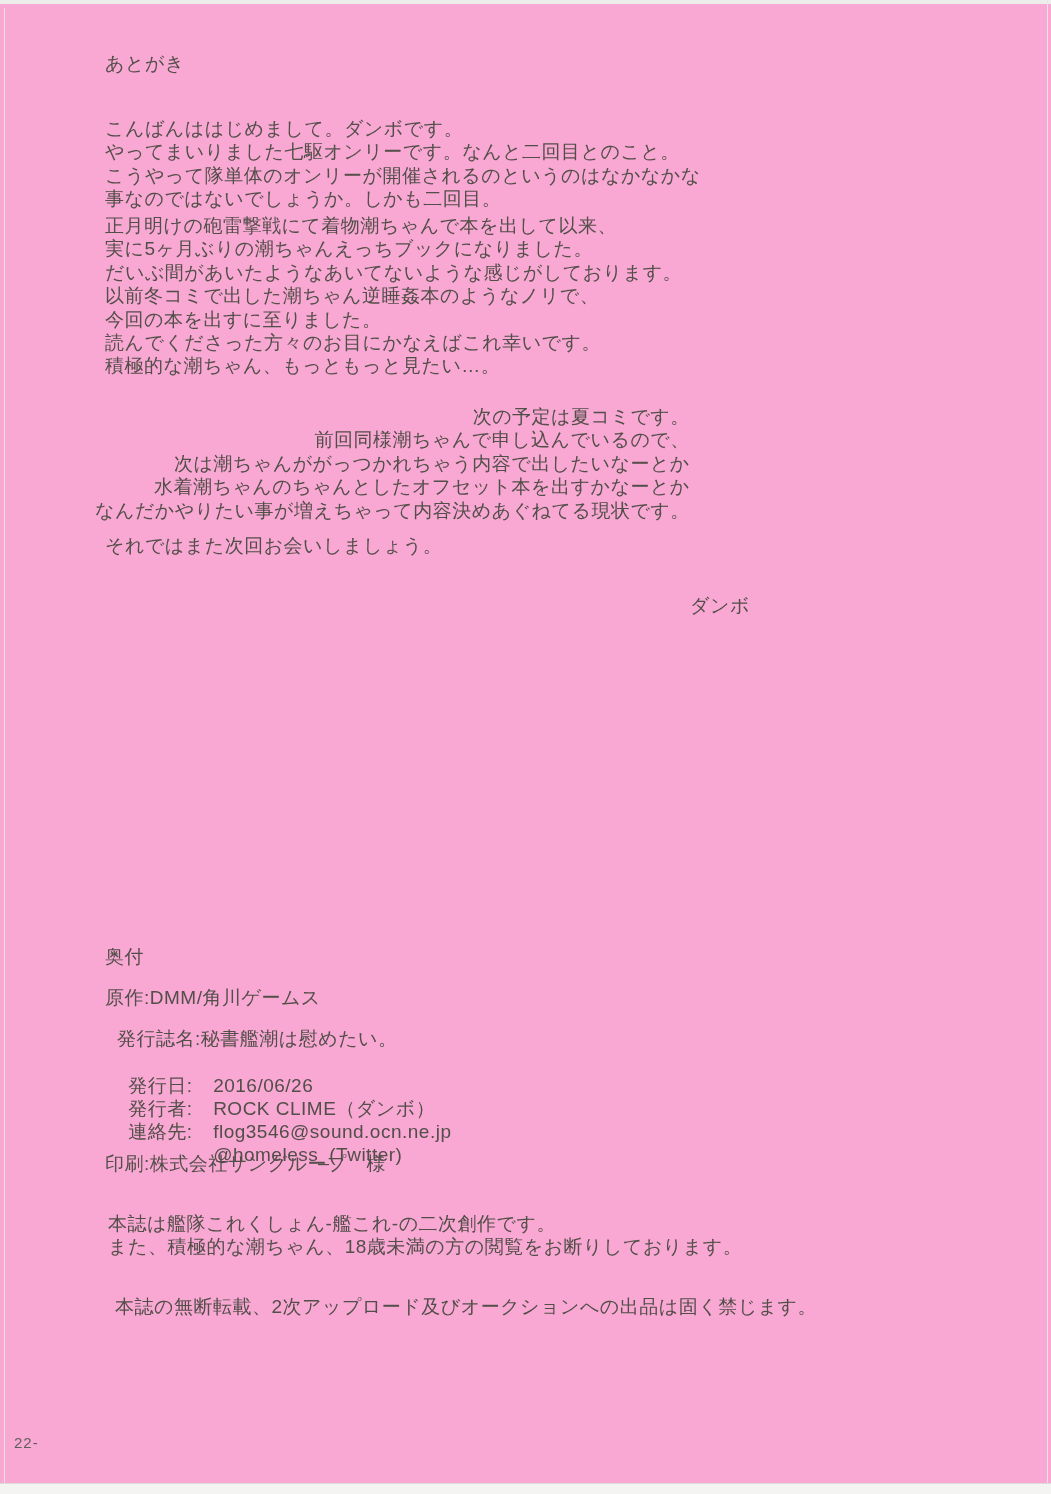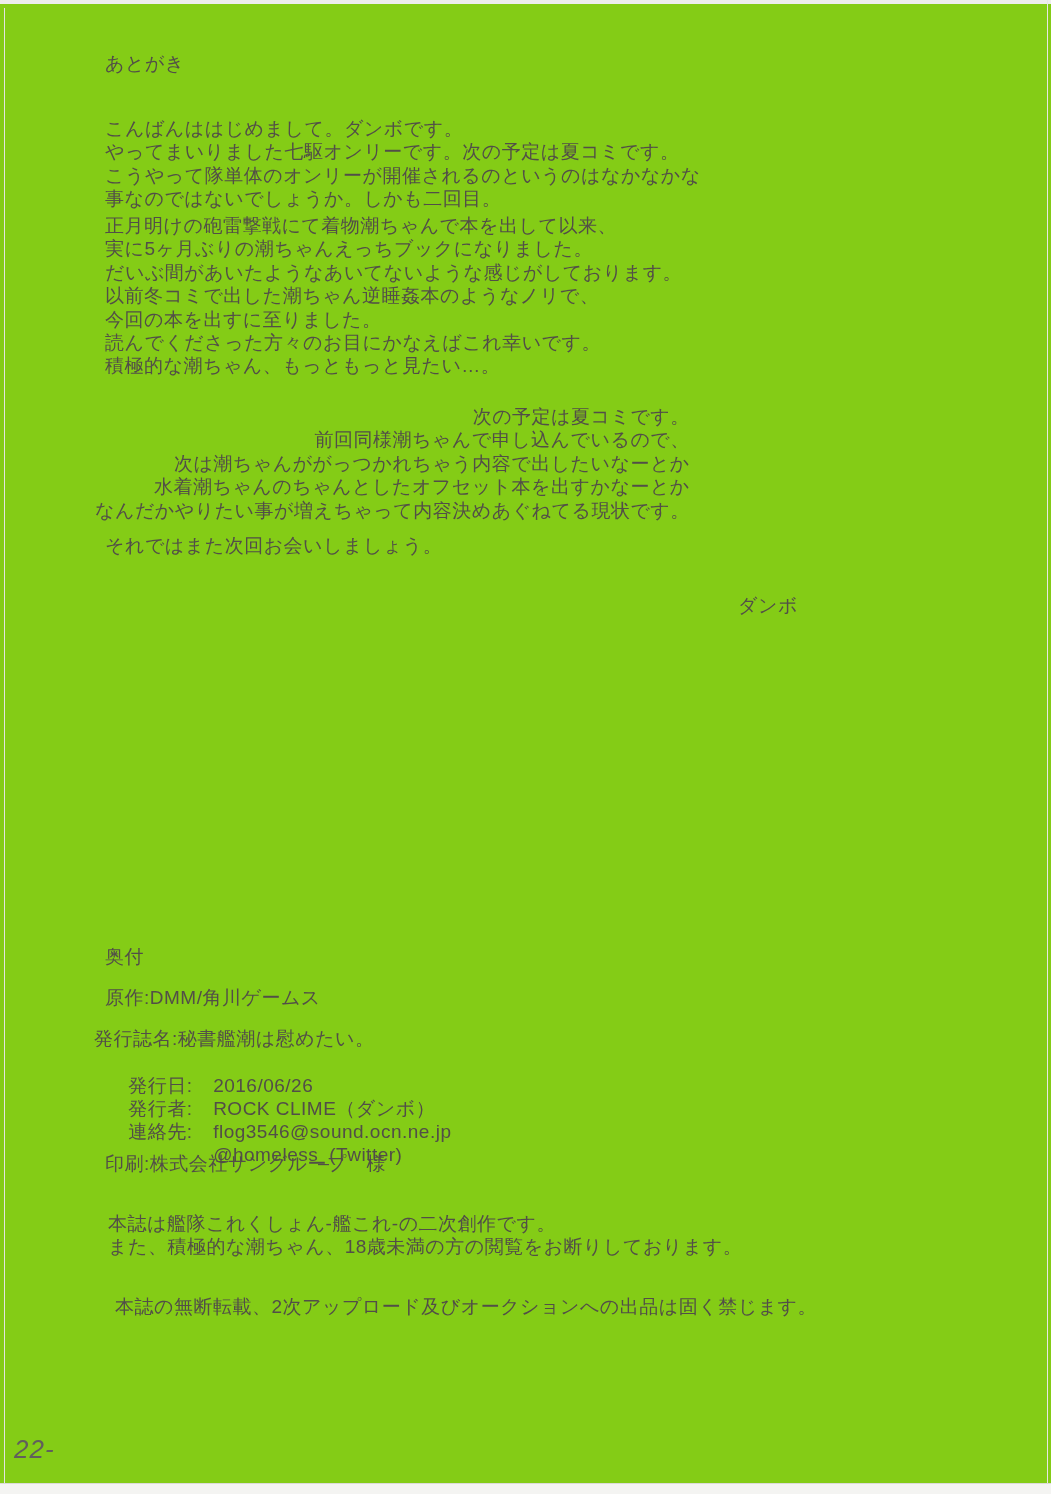--- a/index.html
+++ b/index.html
@@ -4,21 +4,21 @@
 <style>
   html, body {
     margin: 0;
     padding: 0;
     background: #ffffff;
   }
   .page {
     position: relative;
     width: 1051px;
     height: 1494px;
-    background: #84cc16;
+    background: #f9a8d4;
     overflow: hidden;
     font-family: "Liberation Sans", "DejaVu Sans", sans-serif;
     color: #524e48;
     font-size: 19px;
     letter-spacing: 0.5px;
   }
   .abs { position: absolute; }
   .line { line-height: 23.4px; white-space: pre; }
   .heading { line-height: 23px; }
   
@@ -40,42 +40,41 @@
   }
   .edge-bottom-strip {
     position: absolute; left: 0; top: 1484px; width: 1051px; height: 10px;
     background: #f4f4f2;
   }
   .colophon-row .label {
     display: inline-block;
     width: 85px;
   }
   .page-number {
-    font-size: 26px;
+    font-size: 15px;
     color: #615f5c;
     letter-spacing: 1px;
-    font-style: italic;
   }
 </style>
 </head>
 <body>
 
 <div class="page">
 
   <div class="edge-top"></div>
   <div class="edge-left"></div>
   <div class="edge-right"></div>
   <div class="edge-bottom-line"></div>
   <div class="edge-bottom-strip"></div>
 
   <div class="abs heading" style="left:105px; top:52px;">あとがき</div>
 
   <div class="abs" style="left:105px; top:117px;">
     <div class="line">こんばんははじめまして。ダンボです。</div>
-    <div class="line">やってまいりました七駆オンリーです。次の予定は夏コミです。</div>
+    <div class="line">やってまいりました七駆オンリーです。なんと二回目とのこと。</div>
     <div class="line">こうやって隊単体のオンリーが開催されるのというのはなかなかな</div>
     <div class="line">事なのではないでしょうか。しかも二回目。</div>
   </div>
 
   <div class="abs" style="left:105px; top:214px;">
     <div class="line">正月明けの砲雷撃戦にて着物潮ちゃんで本を出して以来、</div>
     <div class="line">実に5ヶ月ぶりの潮ちゃんえっちブックになりました。</div>
     <div class="line">だいぶ間があいたようなあいてないような感じがしております。</div>
     <div class="line">以前冬コミで出した潮ちゃん逆睡姦本のようなノリで、</div>
     <div class="line">今回の本を出すに至りました。</div>
@@ -86,27 +85,27 @@
   <div class="abs" style="left:95px; top:405px;text-align:right;">
     <div class="line">次の予定は夏コミです。</div>
     <div class="line">前回同様潮ちゃんで申し込んでいるので、</div>
     <div class="line">次は潮ちゃんががっつかれちゃう内容で出したいなーとか</div>
     <div class="line">水着潮ちゃんのちゃんとしたオフセット本を出すかなーとか</div>
     <div class="line">なんだかやりたい事が増えちゃって内容決めあぐねてる現状です。</div>
   </div>
 
   <div class="abs line" style="left:105px; top:534px;">それではまた次回お会いしましょう。</div>
 
-  <div class="abs line" style="left:690px; top:594px;margin-left:48px;">ダンボ</div>
+  <div class="abs line" style="left:690px; top:594px;">ダンボ</div>
 
   <div class="abs heading" style="left:105px; top:945px;">奥付</div>
 
   <div class="abs line" style="left:105px; top:986px;">原作:DMM/角川ゲームス</div>
 
-  <div class="abs line" style="left:94px; top:1027px;">発行誌名:秘書艦潮は慰めたい。</div>
+  <div class="abs line" style="left:117px; top:1027px;">発行誌名:秘書艦潮は慰めたい。</div>
 
   <div class="abs line colophon-row" style="left:105px; top:1051px;">
     <span class="label">発行日:</span><span>2016/06/26</span>
   </div>
   <div class="abs line colophon-row" style="left:105px; top:1074px;">
     <span class="label">発行者:</span><span>ROCK CLIME（ダンボ）</span>
   </div>
   <div class="abs line colophon-row" style="left:105px; top:1097px;">
     <span class="label">連絡先:</span><span>flog3546@sound.ocn.ne.jp</span>
   </div>

